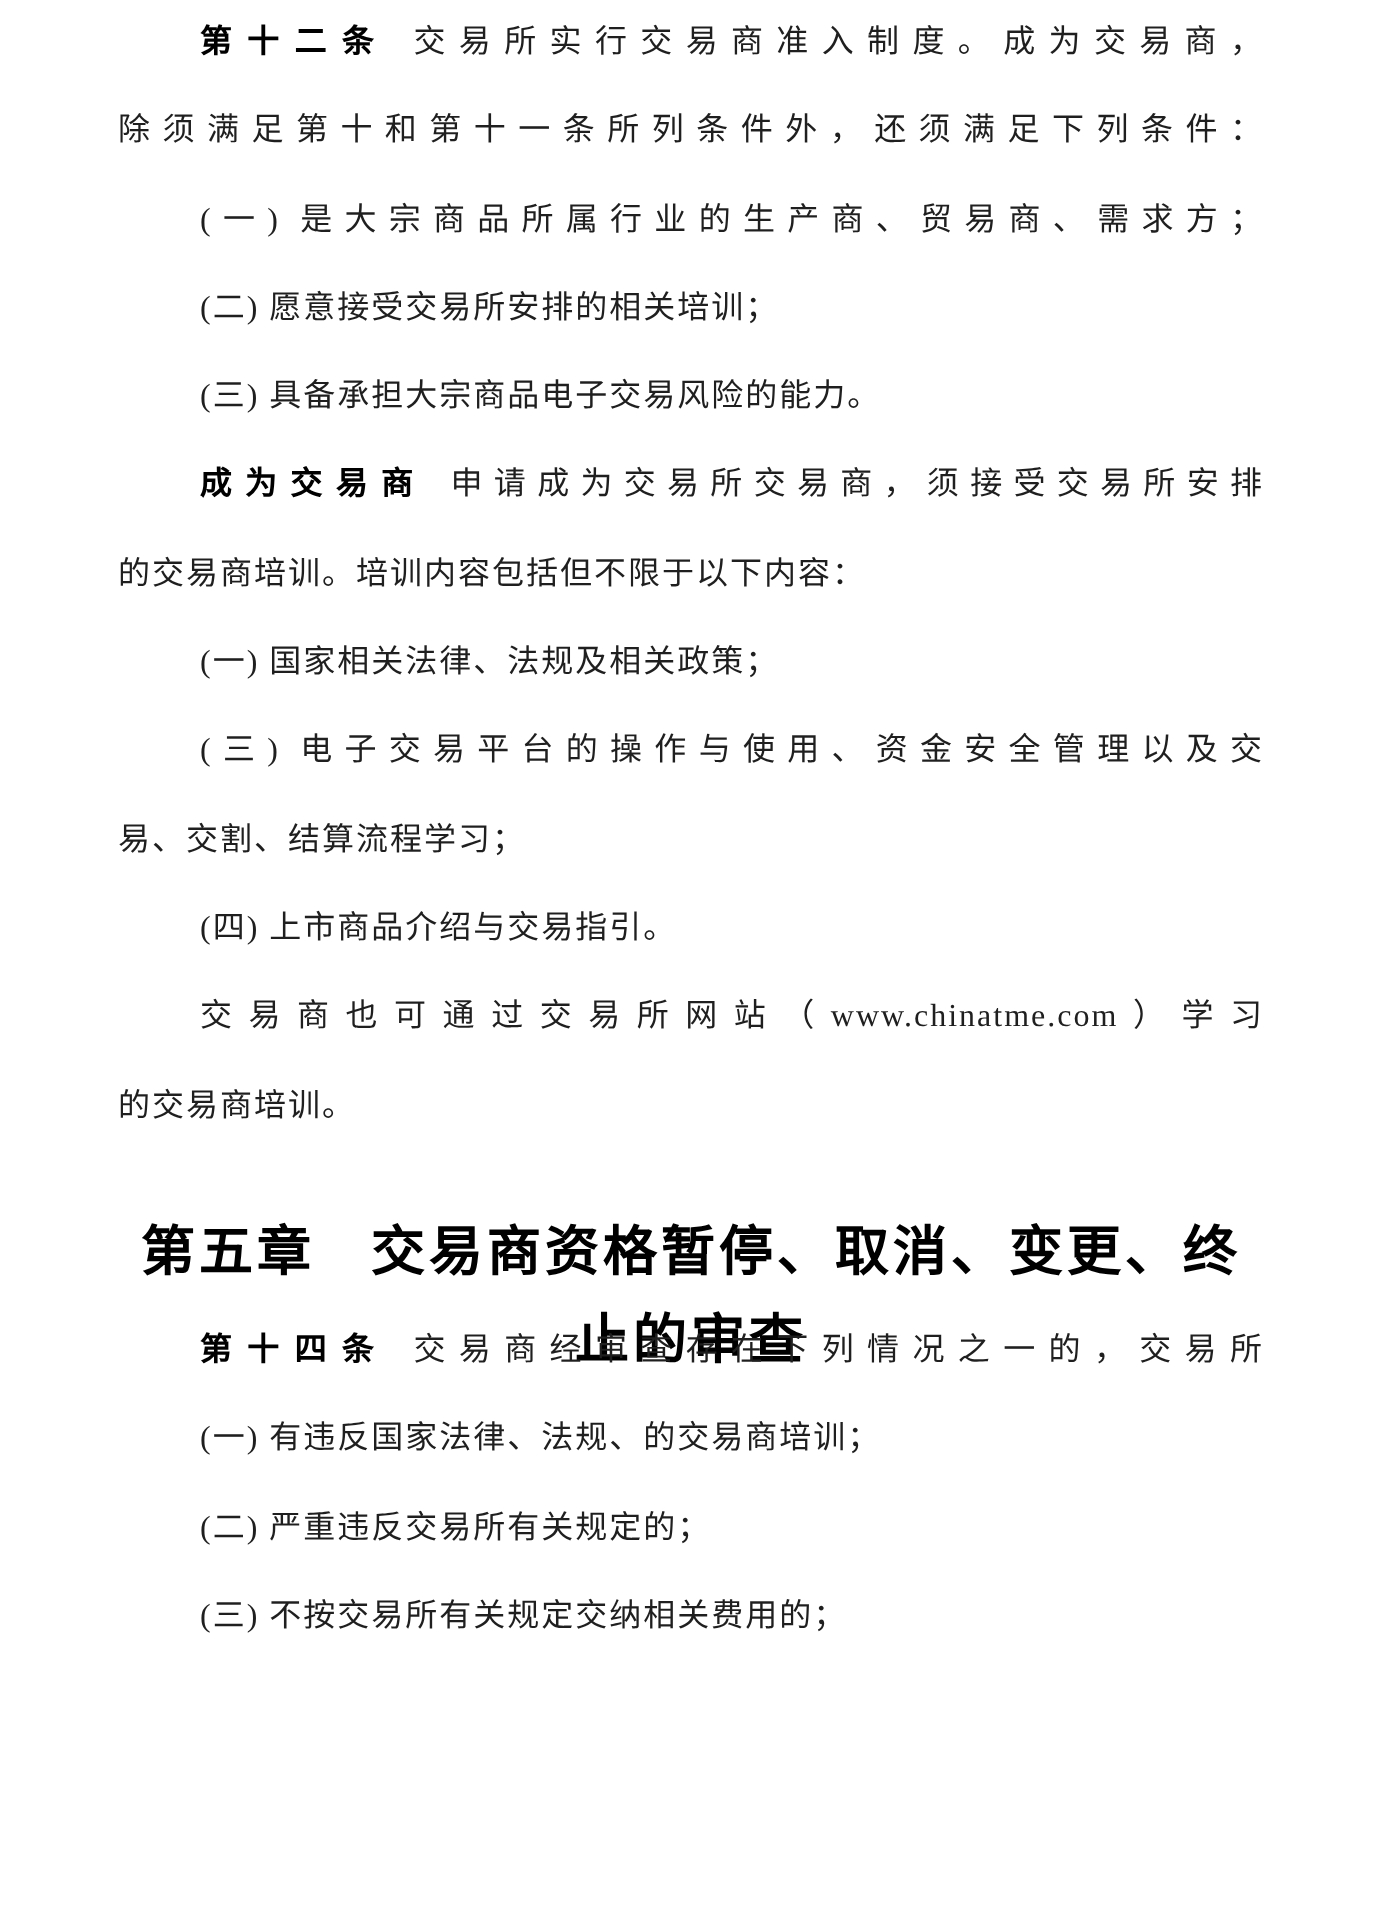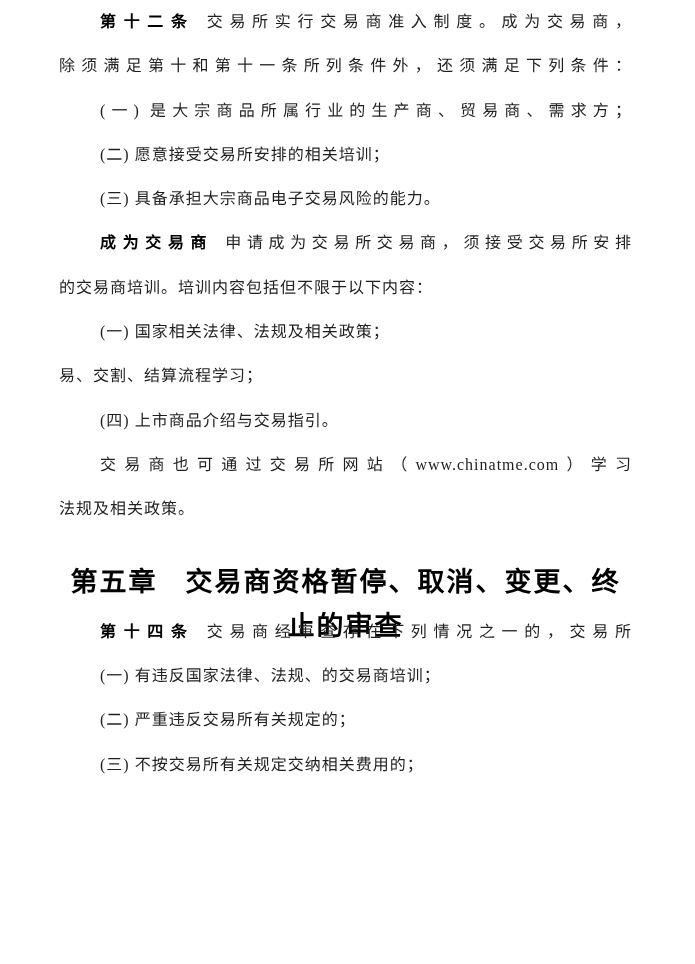--- a/index.html
+++ b/index.html
@@ -57,28 +57,29 @@
 
   <div class="ln ind"><span>(三) 具备承担大宗商品电子交易风险的能力。</span></div>
 
   <div class="ln jst ind"><span class="term">成为交易商</span><span>申请成为交易所交易商，须接受交易所安排</span></div>
 
   <div class="ln"><span>的交易商培训。培训内容包括但不限于以下内容：</span></div>
 
   <div class="ln ind"><span>(一) 国家相关法律、法规及相关政策；</span></div>
 
 
+  <div class="ln jst ind"><span>(三) 电子交易平台的操作与使用、资金安全管理以及交</span></div>
 
   <div class="ln"><span>易、交割、结算流程学习；</span></div>
 
   <div class="ln ind"><span>(四) 上市商品介绍与交易指引。</span></div>
 
   <div class="ln jst ind"><span>交易商也可通过交易所网站（www.chinatme.com）学习</span></div>
 
-  <div class="ln"><span>法规及相关政策。</span></div>
+  <div class="ln"><span>的交易商培训。</span></div>
 
   <div class="chapter"><span class="chapter-num">第五章</span><span>交易商资格暂停、取消、变更、终止的审查</span></div>
 
   <div class="ln jst ind after-heading"><span class="term">第十四条</span><span>交易商经审查存在下列情况之一的，交易所</span></div>
 
 
   <div class="ln ind"><span>(一) 有违反国家法律、法规、的交易商培训；</span></div>
 
   <div class="ln ind"><span>(二) 严重违反交易所有关规定的；</span></div>
 

